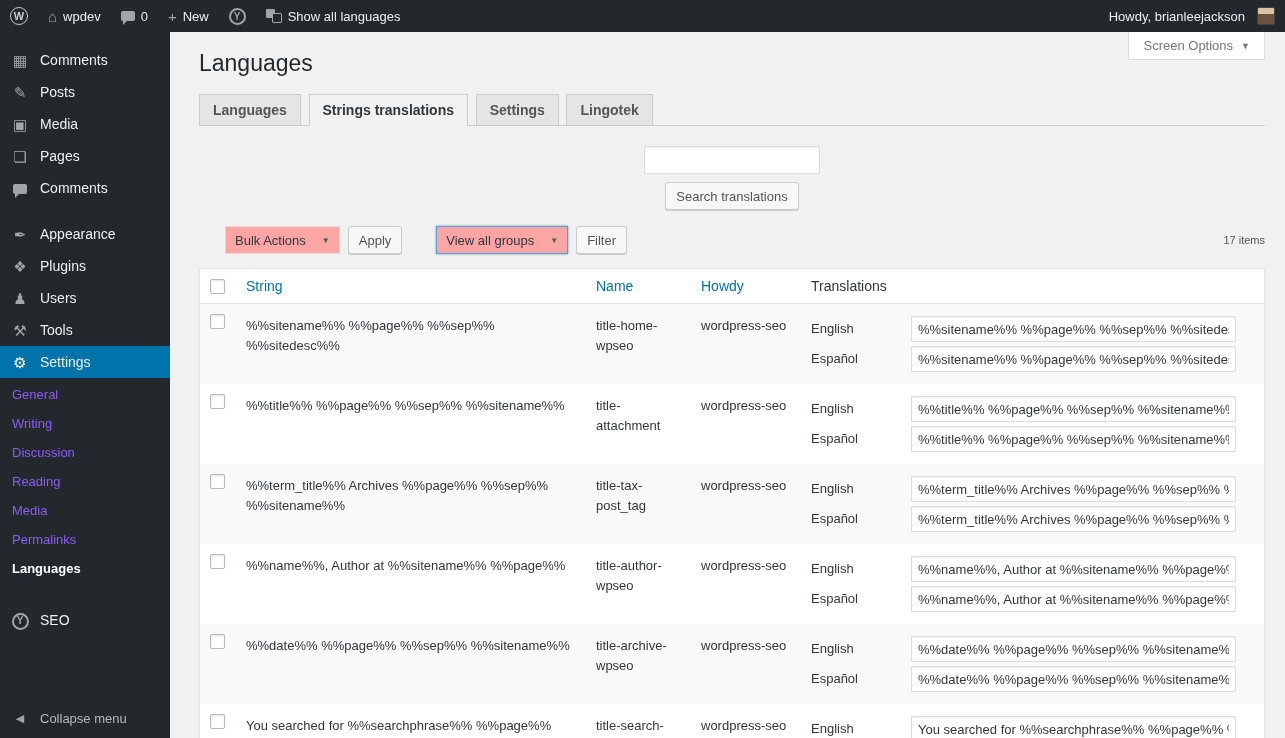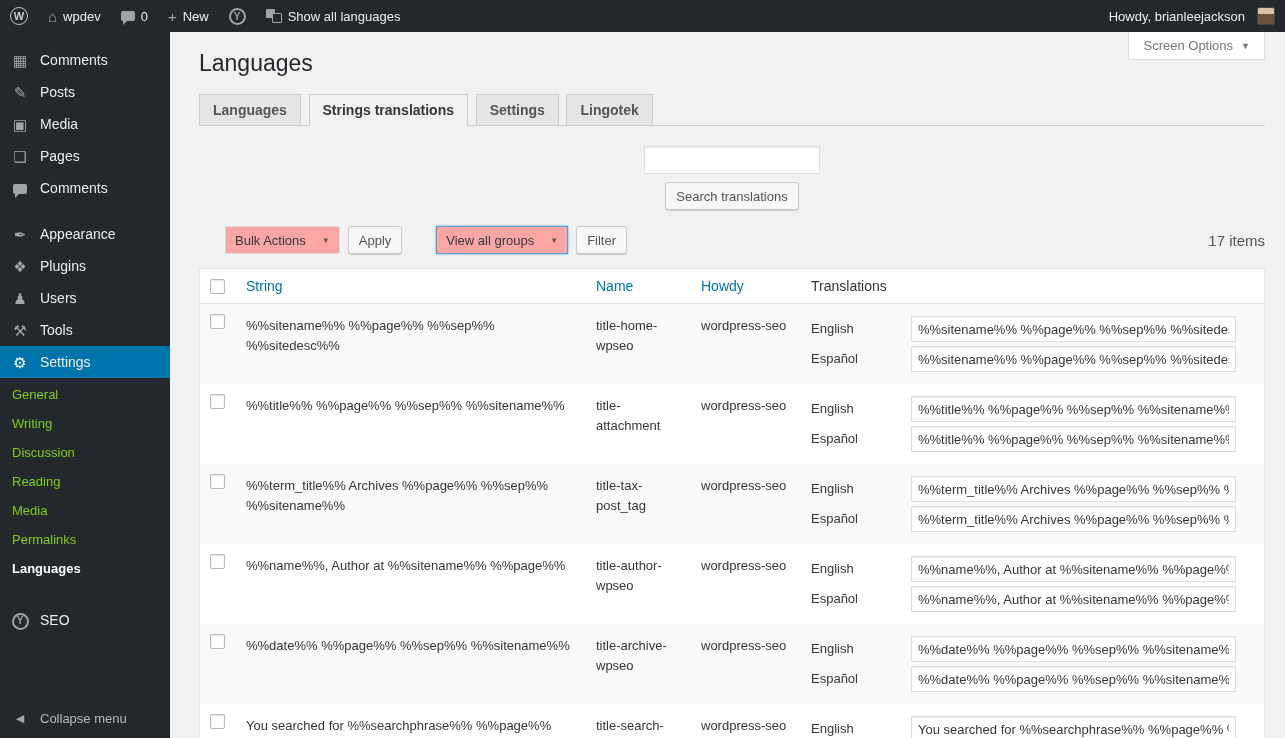--- a/index.html
+++ b/index.html
@@ -74,21 +74,21 @@
   }
   .menu-sep { height: 14px; }
   .menu-item.current { background: #0073aa; }
   .menu-item.current .mi-icon { color: #fff; }
   .menu-item.current::after {
     content: ""; position: absolute; right: -8px; top: 50%; margin-top: -8px;
     border: 8px solid transparent; border-left-color: #0073aa;
   }
   .submenu { padding: 2px 0 6px; }
   .submenu-item {
-    padding: 7px 12px; font-size: 13px; color: #84cc16; cursor: pointer;
+    padding: 7px 12px; font-size: 13px; color: #8b5cf6; cursor: pointer;
   }
   .submenu-item.current { color: #fff; font-weight: bold; }
   .collapse-item {
     position: absolute; bottom: 4px; left: 0; right: 0;
     display: flex; align-items: center; gap: 10px;
     padding: 8px 8px 8px 10px; font-size: 13px; color: #b4b9be; cursor: pointer;
   }
   .collapse-item .mi-icon { width: 20px; text-align: center; color: #a0a5aa; font-size: 11px; }
 
   
@@ -136,21 +136,21 @@
 
   .toolbar { display: flex; align-items: center; justify-content: space-between; margin-top: 16px; }
   .toolbar-left { display: flex; align-items: center; gap: 8px; }
   .select {
     display: inline-flex; align-items: center; gap: 16px;
     height: 28px; padding: 0 9px; background: #fca5a5; border: 1px solid #ddd;
     font-size: 13px; color: #32373c; cursor: pointer; border-radius: 0; margin-left: 26px;
   }
   .select .arrow { font-size: 8px; color: #555; }
   .select.focused { border-color: #5b9dd9; box-shadow: 0 0 2px rgba(30,140,190,.8); }
-  .items-count { color: #555; font-size: 15px; }
+  .items-count { color: #555; font-size: 11px; }
 
   
   .list-table { background: #fff; border: 1px solid #e5e5e5; margin-top: 14px; }
   .thead, .trow {
     display: grid; grid-template-columns: 36px 350px 105px 110px 1fr;
   }
   .thead { border-bottom: 1px solid #e1e1e1; }
   .th { padding: 9px 10px; font-size: 14px; color: #32373c; }
   .th.sortable { color: #0073aa; cursor: pointer; }
   .td { padding: 12px 10px; font-size: 13px; line-height: 1.55; color: #32373c; }

